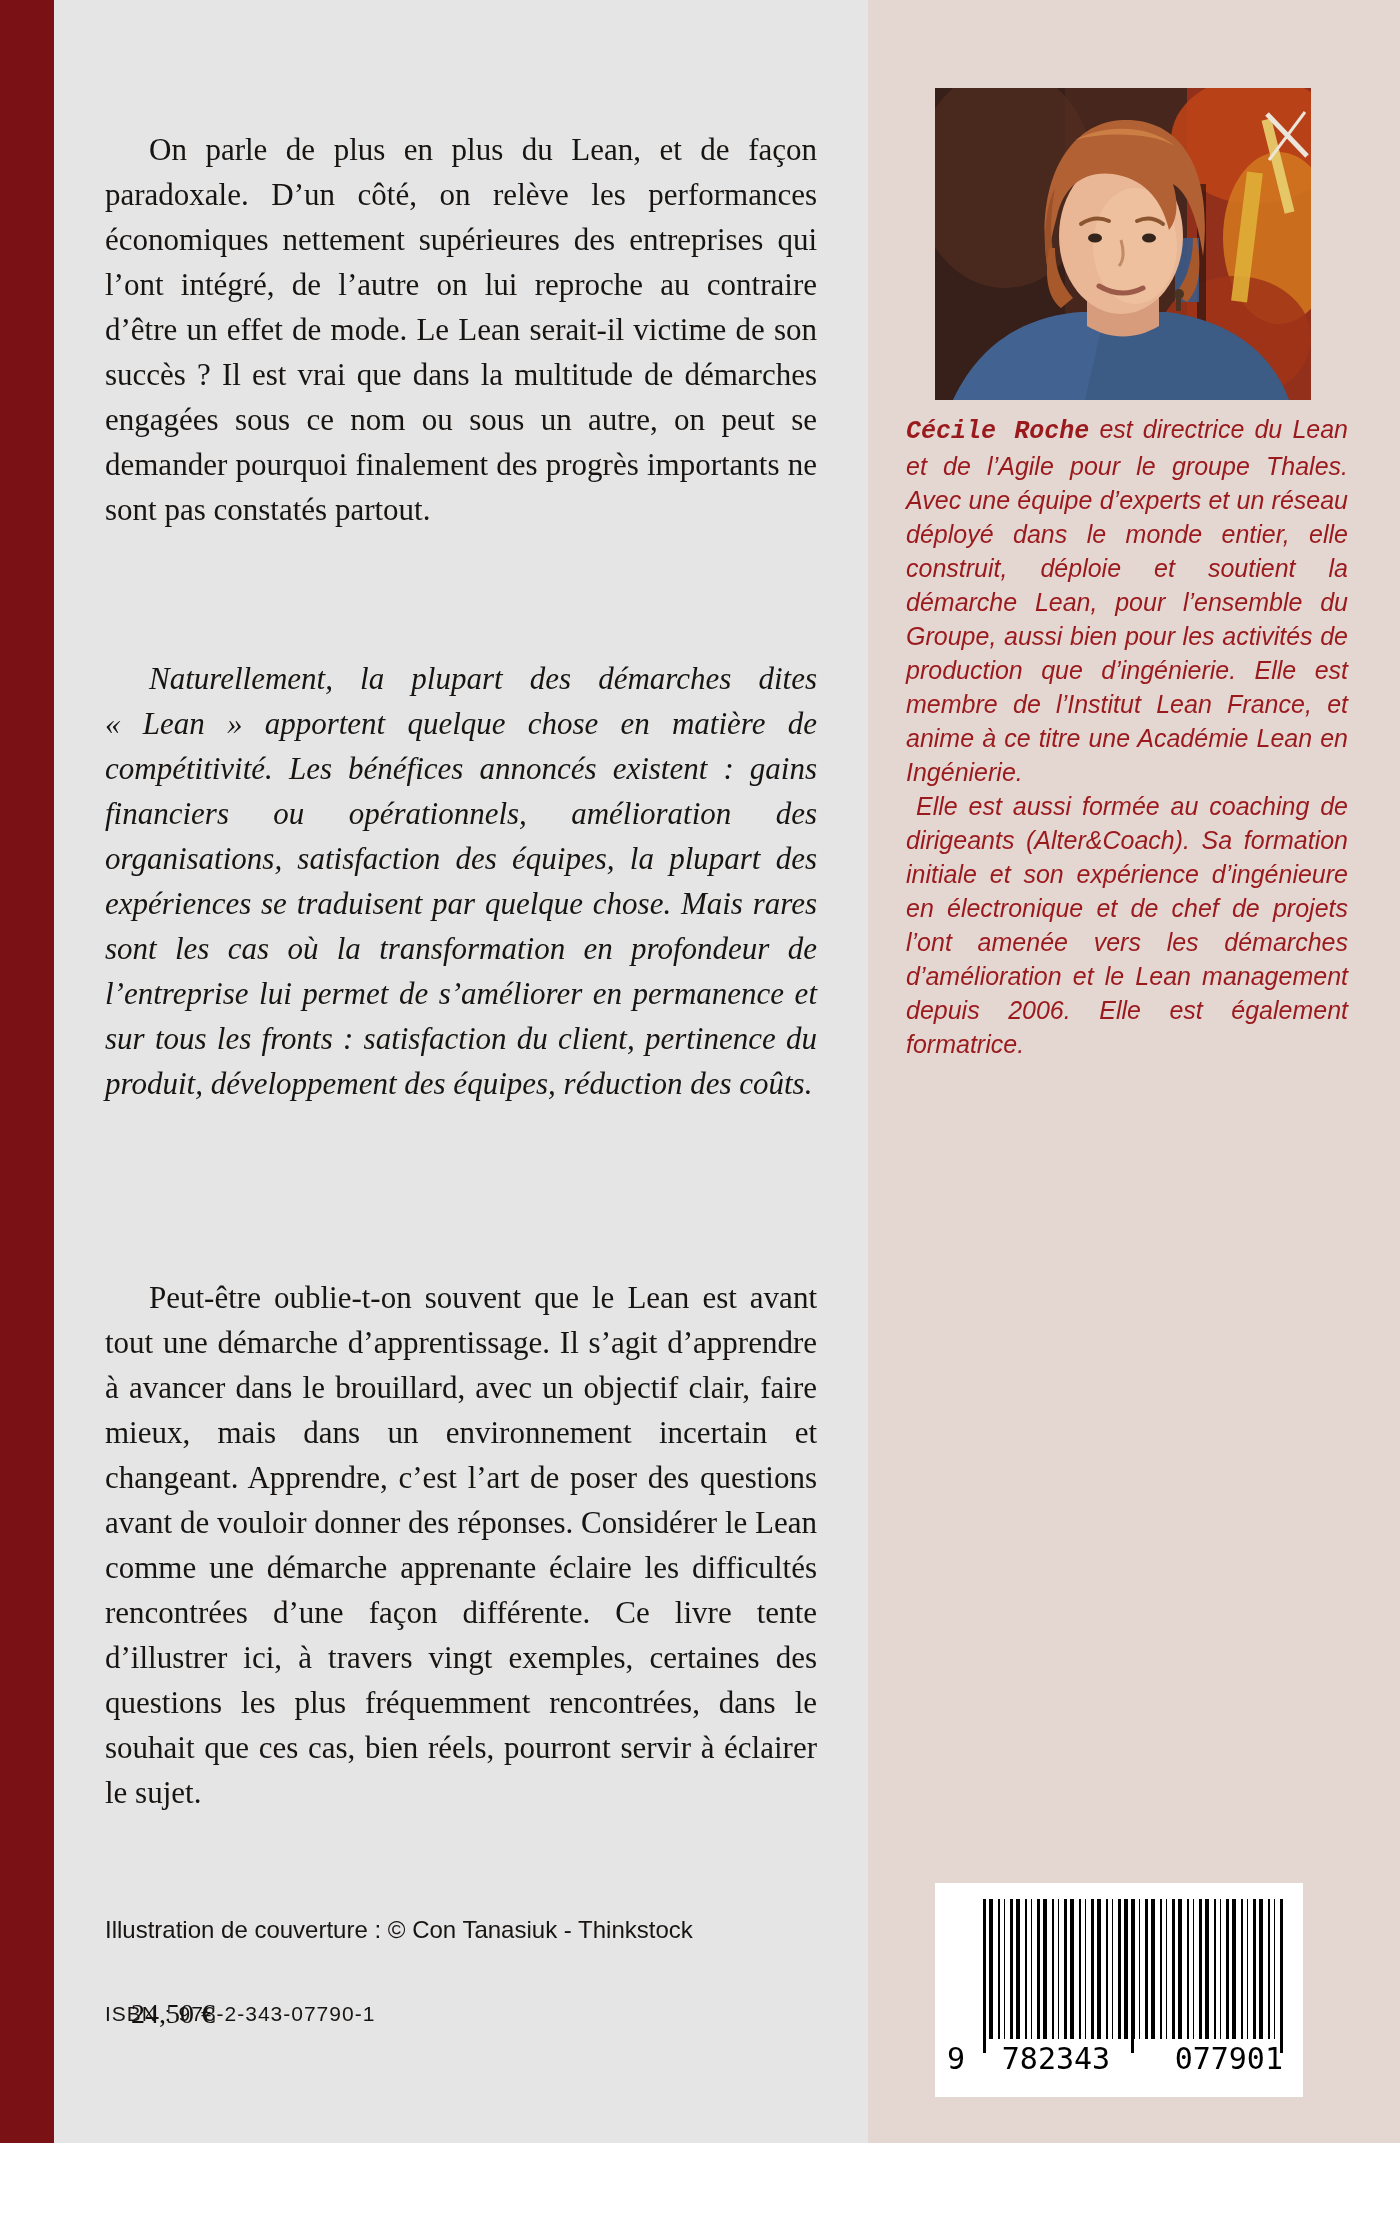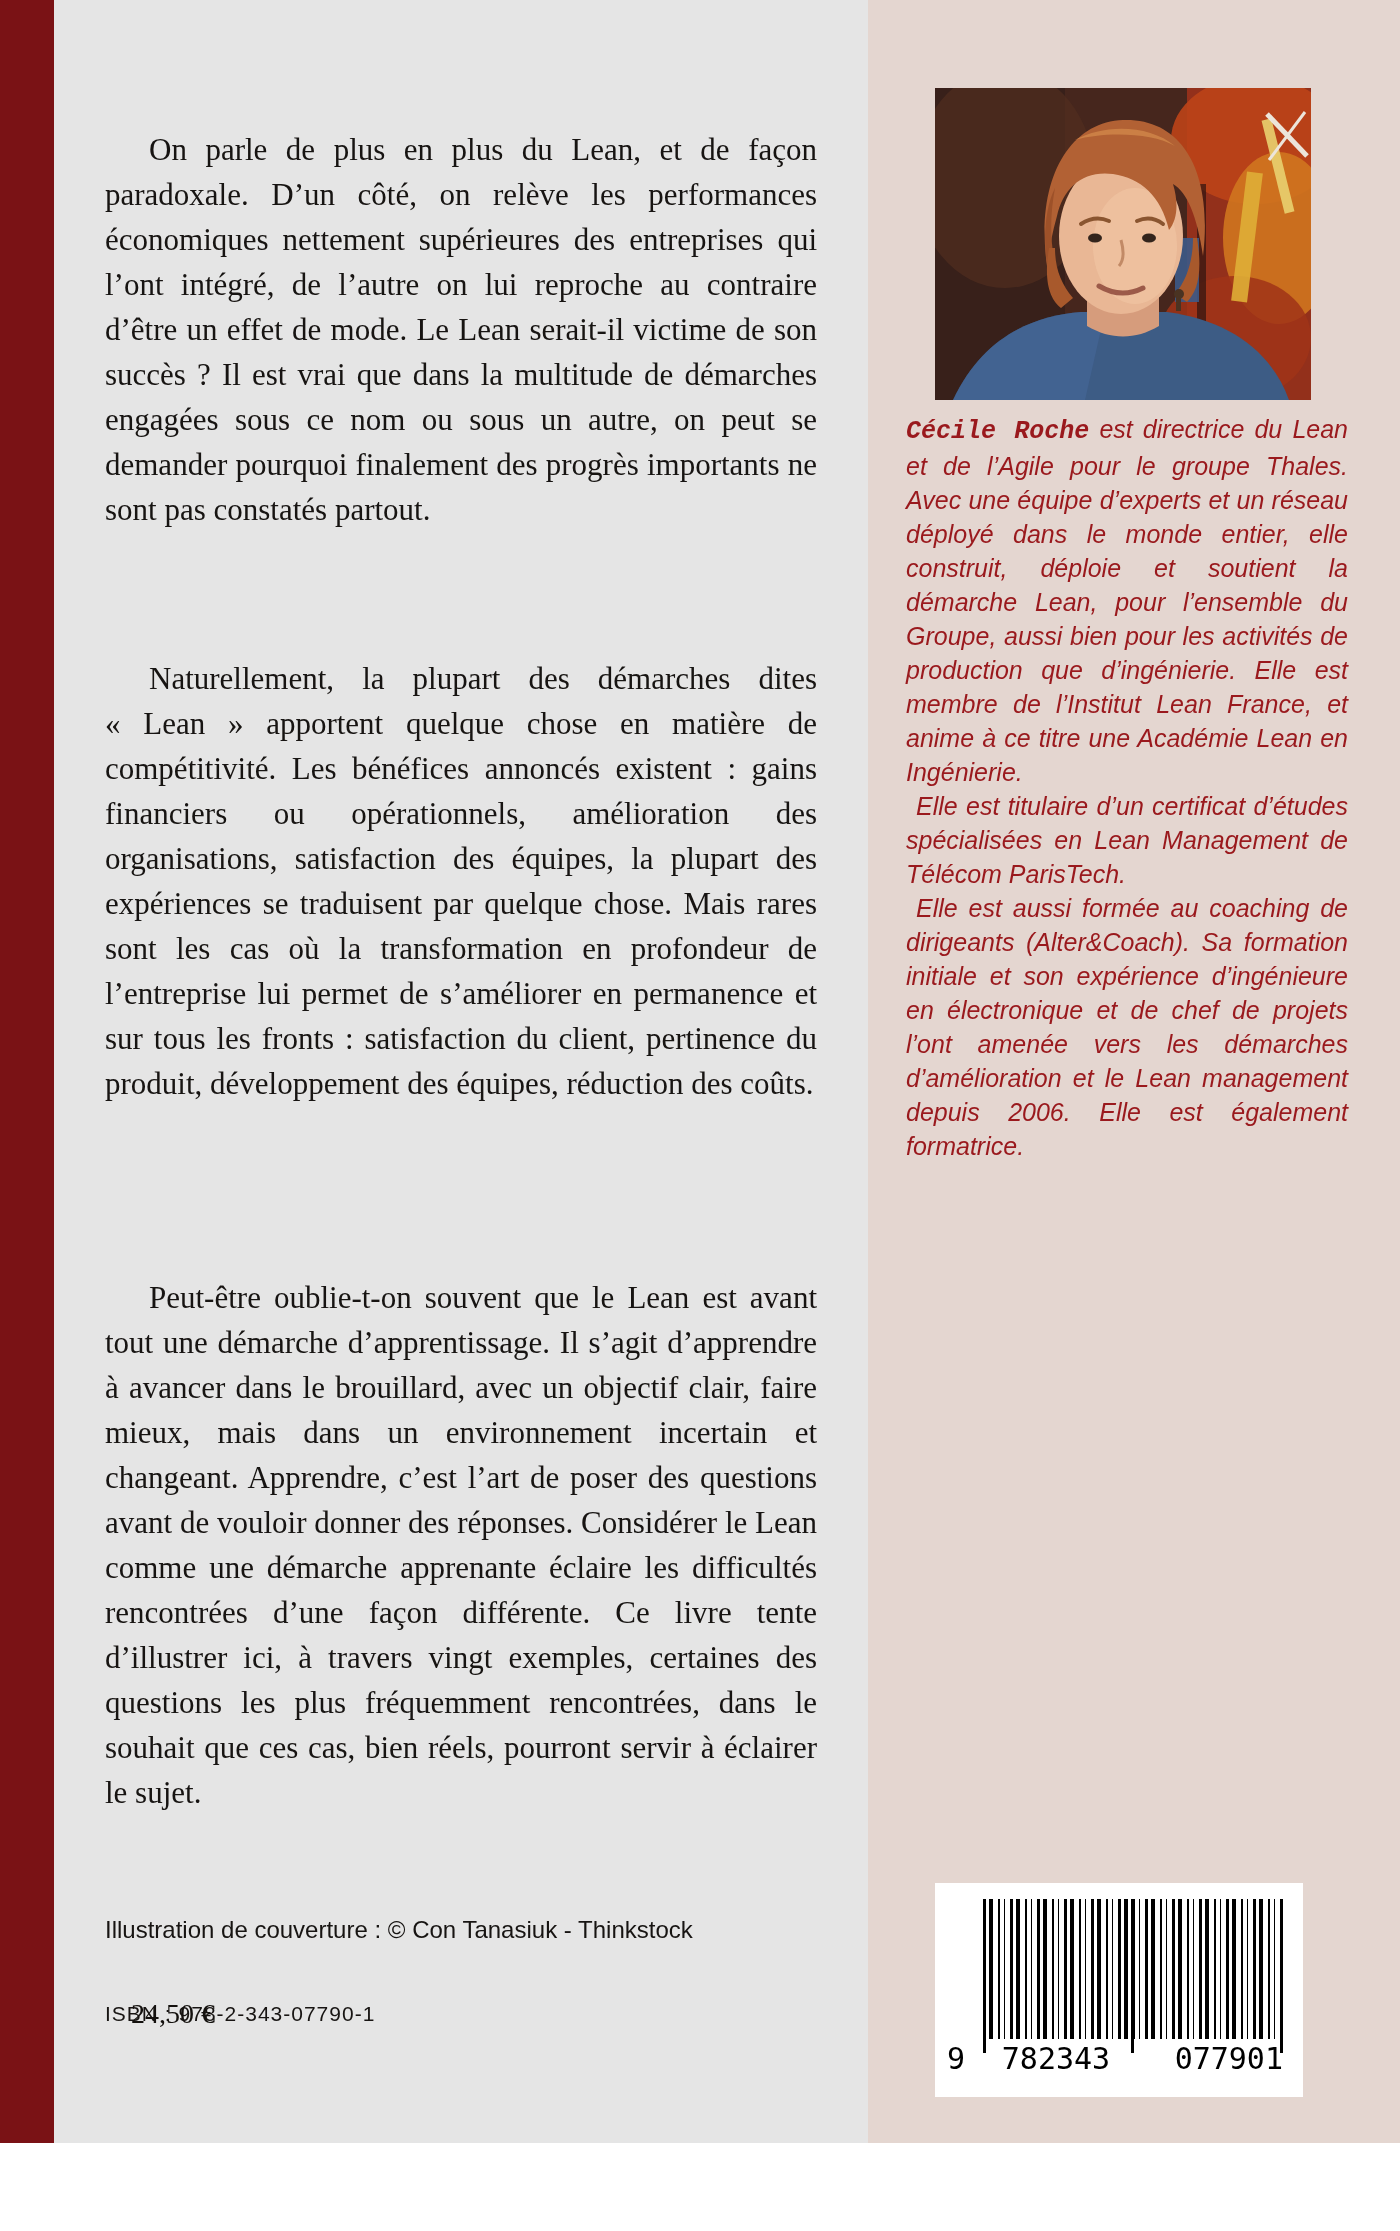--- a/index.html
+++ b/index.html
@@ -4,21 +4,21 @@
 <style>
   html,body{margin:0;padding:0;background:#fff;}
   .page{position:relative;width:1400px;height:2143px;background:#e5e5e5;overflow:hidden;
         font-family:"Liberation Serif", serif;}
   .spine{position:absolute;left:0;top:0;width:54px;height:2231px;background:#7a1215;}
   .panel{position:absolute;left:868px;top:0;width:532px;height:2231px;background:#e4d6d0;}
 
   .para{position:absolute;left:105px;width:712px;margin:0;
         font-size:31px;line-height:45px;color:#171412;
         text-align:justify;text-indent:44px;}
-  .p1{top:127px;} .p2{top:656px;} .p3{top:1275px;}
+  .p1{top:127px;} .p2{top:656px;font-style:italic;} .p3{top:1275px;}
 
   .credit{position:absolute;left:105px;top:1916px;
           font-family:"Liberation Sans", sans-serif;font-size:24px;color:#171412;}
   .isbn{position:absolute;left:105px;top:2002px;
         font-family:"Liberation Sans", sans-serif;font-size:21px;color:#171412;letter-spacing:1px;}
   .price{position:absolute;left:95px;top:1998px;font-size:28px;color:#14110e;margin-left:36px;}
 
   .photo{position:absolute;left:935px;top:88px;width:376px;height:312px;}
   .photo svg{display:block;}
 
@@ -92,21 +92,20 @@
       <ellipse cx="214" cy="150" rx="7" ry="4.5" fill="#33241c"></ellipse>
       <path d="M186 152 q 5 18 -2 26" stroke="#c28a66" stroke-width="3" fill="none"></path>
       <path d="M164 198 q 22 13 44 2" stroke="#9c5a49" stroke-width="5" fill="none" stroke-linecap="round"></path>
       <circle cx="244" cy="206" r="5" fill="#4a3322"></circle>
       <rect x="241" y="210" width="5" height="13" fill="#4a3322"></rect>
     </svg>
   </div>
 
   <div class="bio">
     <p><strong>Cécile Roche</strong><span> est directrice du Lean et de l’Agile pour le groupe Thales. Avec une équipe d’experts et un réseau déployé dans le monde entier, elle construit, déploie et soutient la démarche Lean, pour l’ensemble du Groupe, aussi bien pour les activités de production que d’ingénierie. Elle est membre de l’Institut Lean France, et anime à ce titre une Académie Lean en Ingénierie.</span></p>
-    <p>Elle est titulaire d’un certificat d’études spécialisées en Lean Management de Télécom ParisTech.</p>
     <p>Elle est aussi formée au coaching de dirigeants (Alter&amp;Coach). Sa formation initiale et son expérience d’ingénieure en électronique et de chef de projets l’ont amenée vers les démarches d’amélioration et le Lean management depuis 2006. Elle est également formatrice.</p>
   </div>
 
   <div class="barcode">
     <div class="bars-wrap">
       <div class="bars"></div>
       <div class="guard gl"></div>
       <div class="guard gm"></div>
       <div class="guard gr"></div>
     </div>

